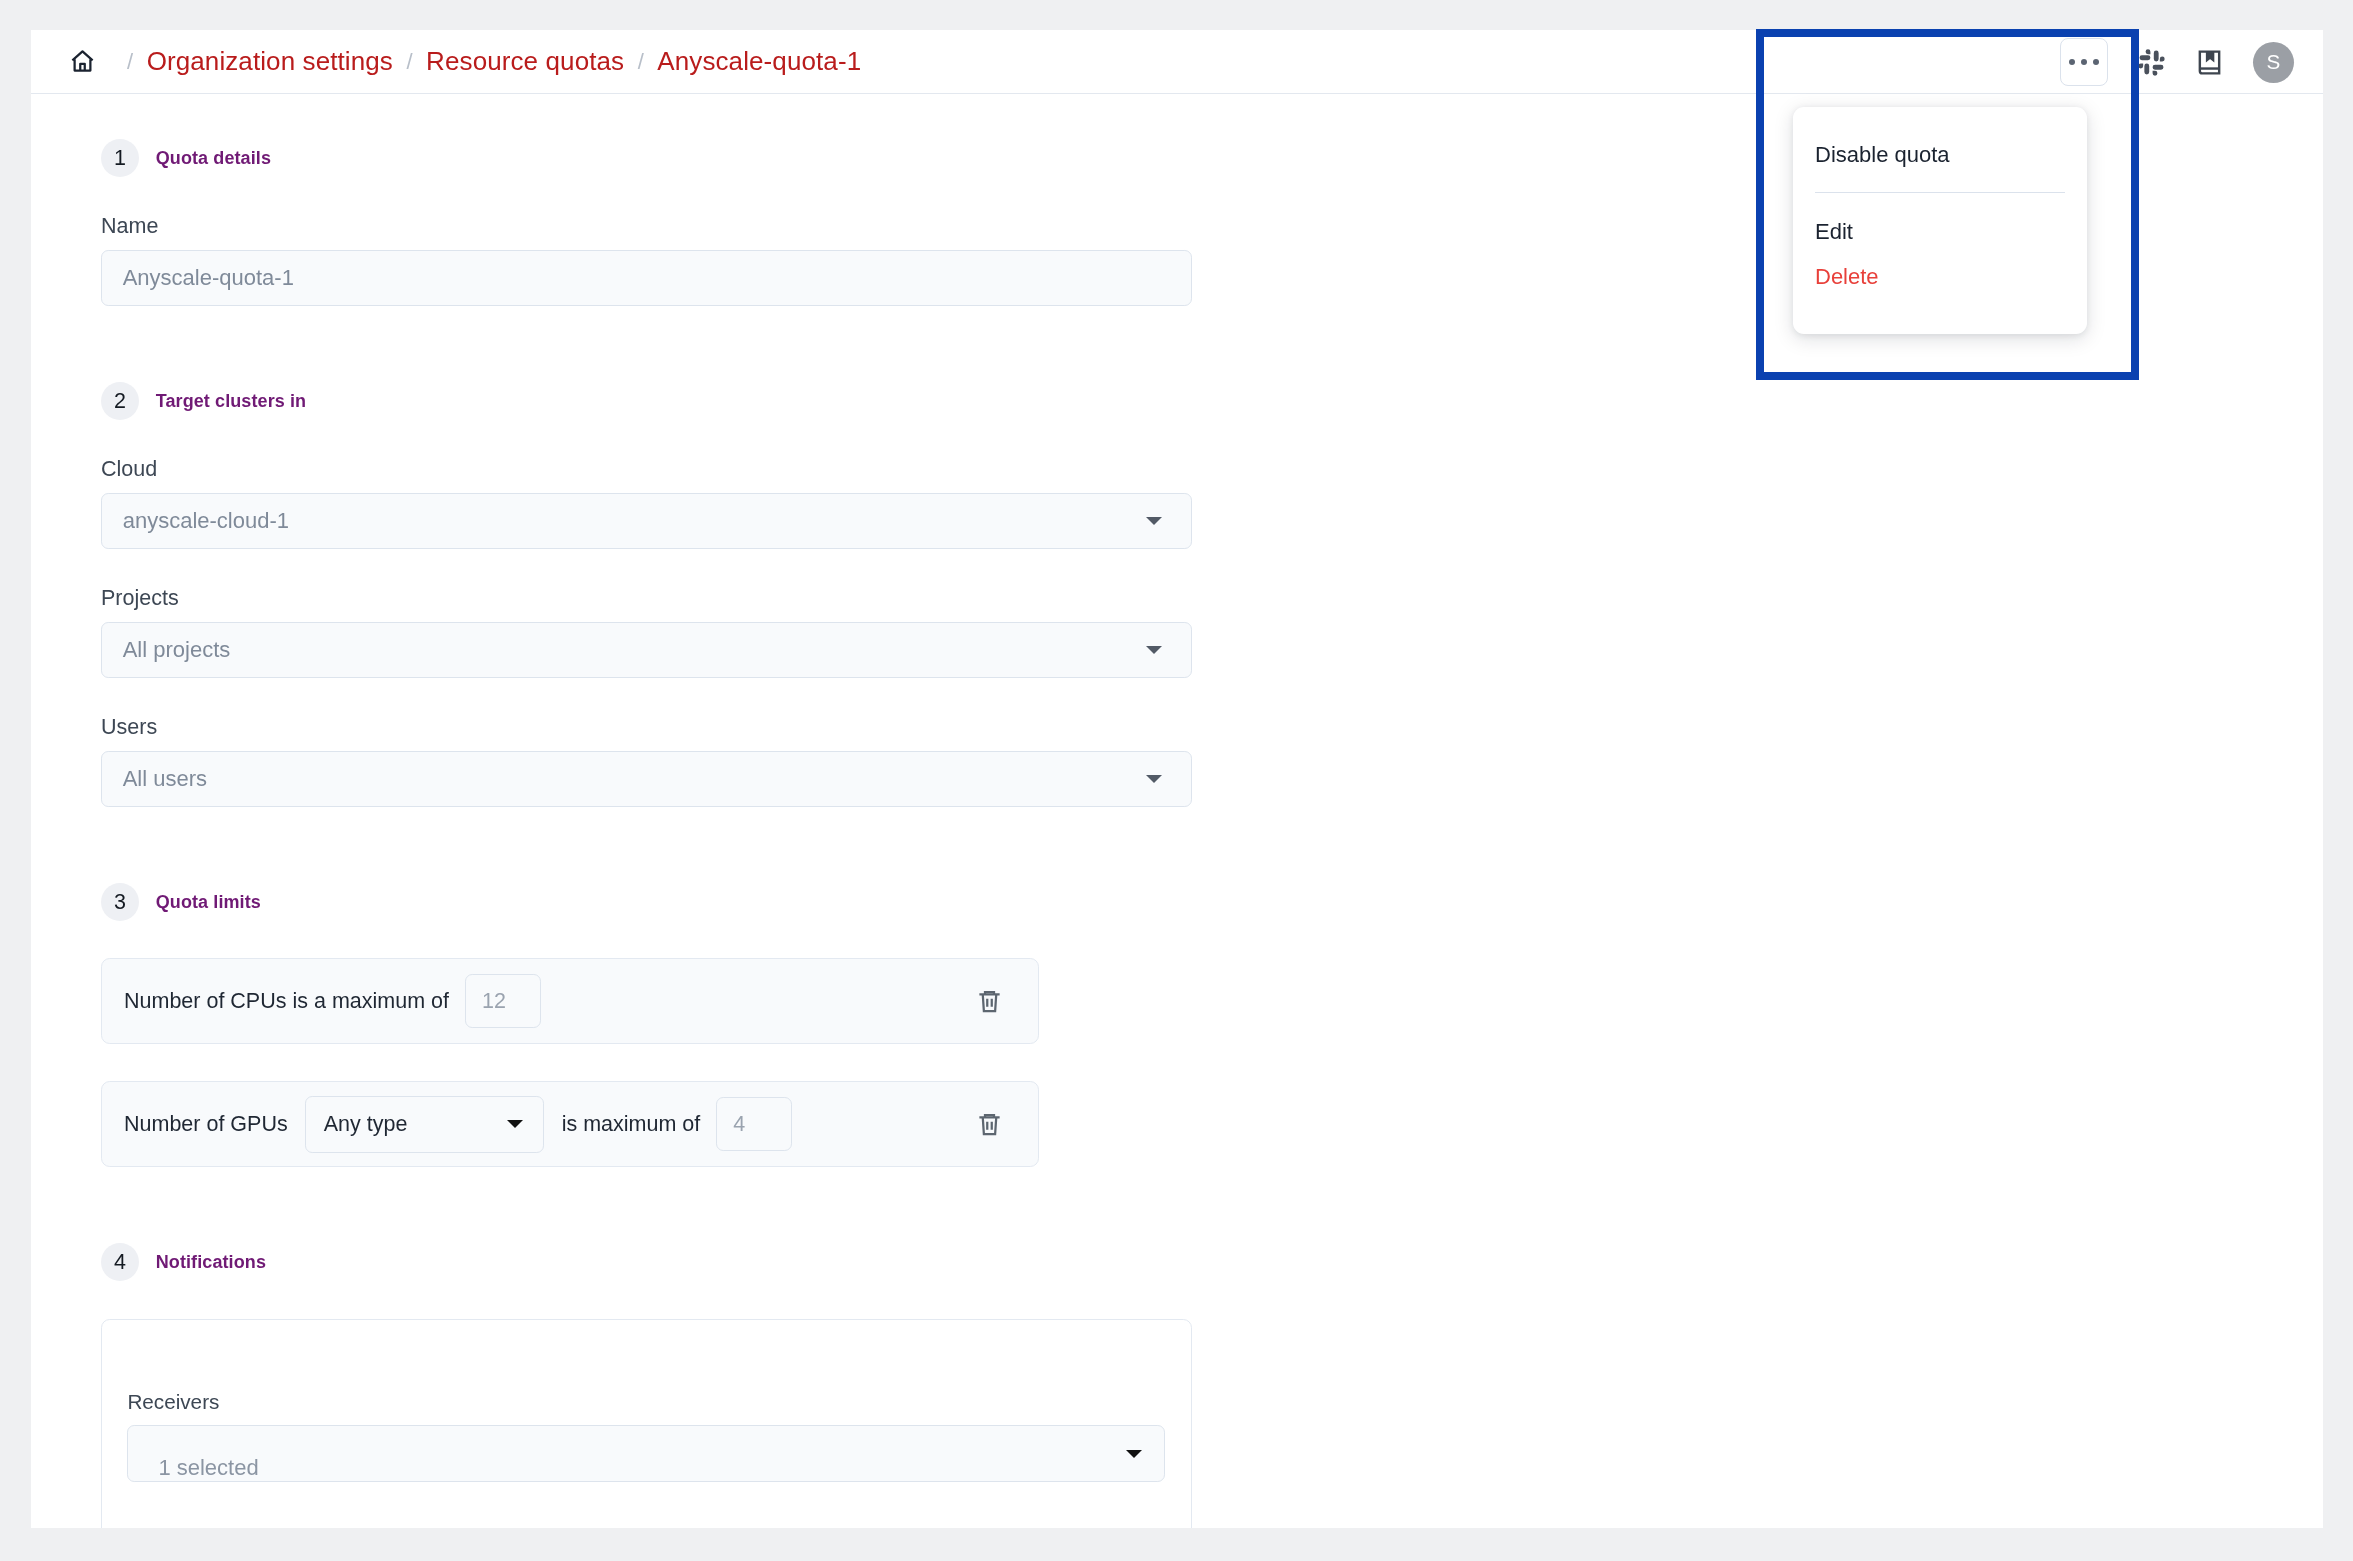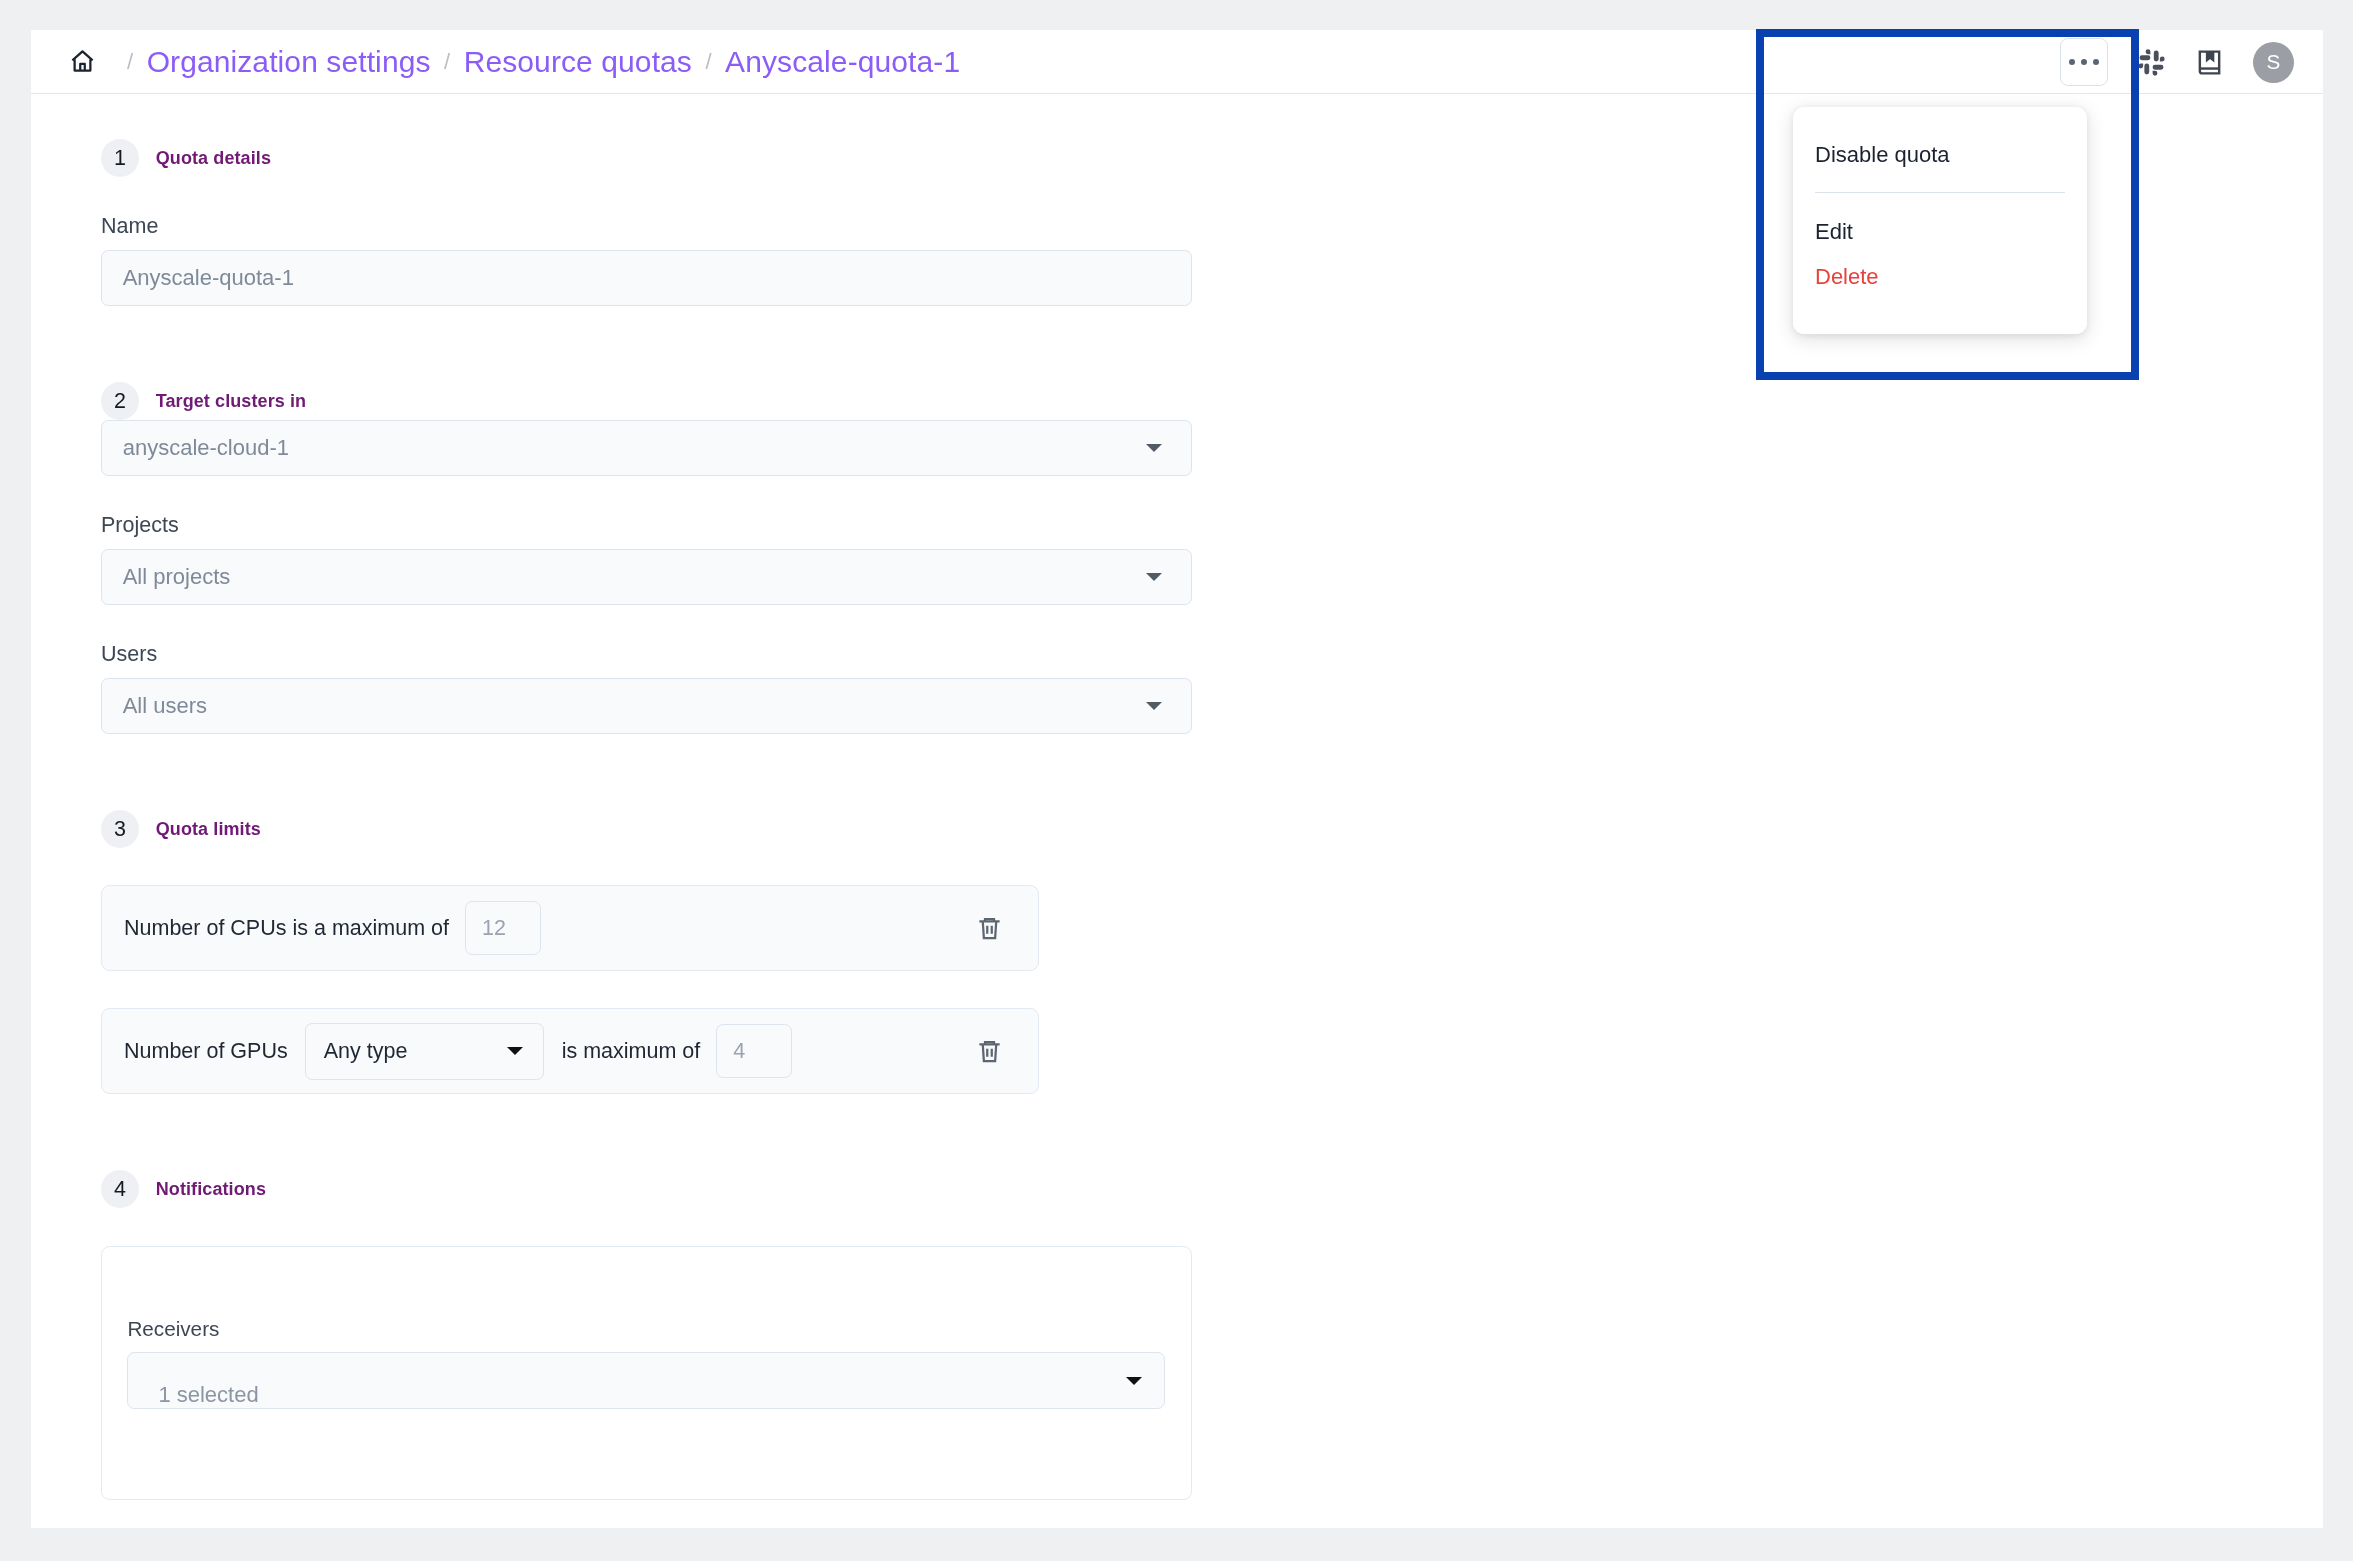--- a/index.html
+++ b/index.html
@@ -26,21 +26,21 @@
     display:flex; align-items:center;
     padding:0 0 0 38px;
   }
   .crumbs{ display:flex; align-items:center; gap:0; }
   .home-icon{ display:flex; align-items:center; margin-right:17.5px; }
   .crumb-sep{
     color:#b8bfc9; font-size:22px; margin:0 13.5px;
     font-weight:400; line-height:1;
   }
   .crumb{
-    font-size:30px; color:#8b5cf6; letter-spacing:0.1px;
+    font-size:26px; color:#b91c1c; letter-spacing:0.1px;
     white-space:nowrap;
   }
 
   .topbar-right{
     position:absolute; right:29px; top:0; height:64px;
     display:flex; align-items:center; gap:29px;
   }
   .icon-btn-dots{
     width:48px; height:48px; border:0.8px solid #dbe2ec; border-radius:8px;
     background:#fff; display:flex; align-items:center; justify-content:center;
@@ -231,20 +231,21 @@
       <span class="val">Anyscale-quota-1</span>
     </div>
 
     <div class="gap-xl"></div>
 
     <div class="section-head">
       <div class="step-badge">2</div>
       <div class="section-title">Target clusters in</div>
     </div>
 
+    <div class="field-label">Cloud</div>
     <div class="input-box">
       <span class="val">anyscale-cloud-1</span>
       <span class="tri-down"></span>
     </div>
 
     <div class="field-label">Projects</div>
     <div class="input-box">
       <span class="val">All projects</span>
       <span class="tri-down"></span>
     </div>

